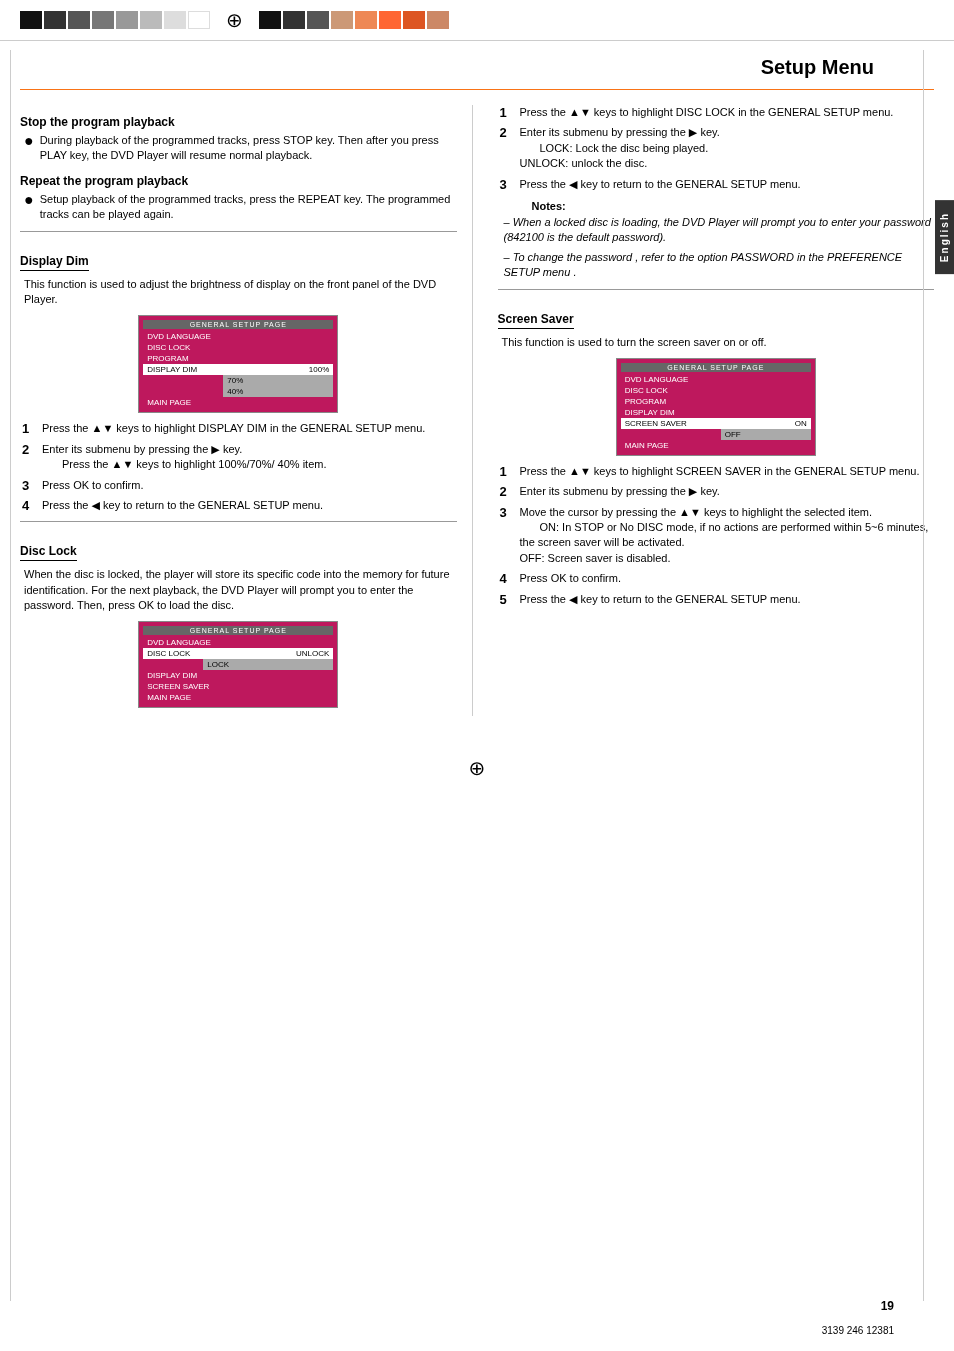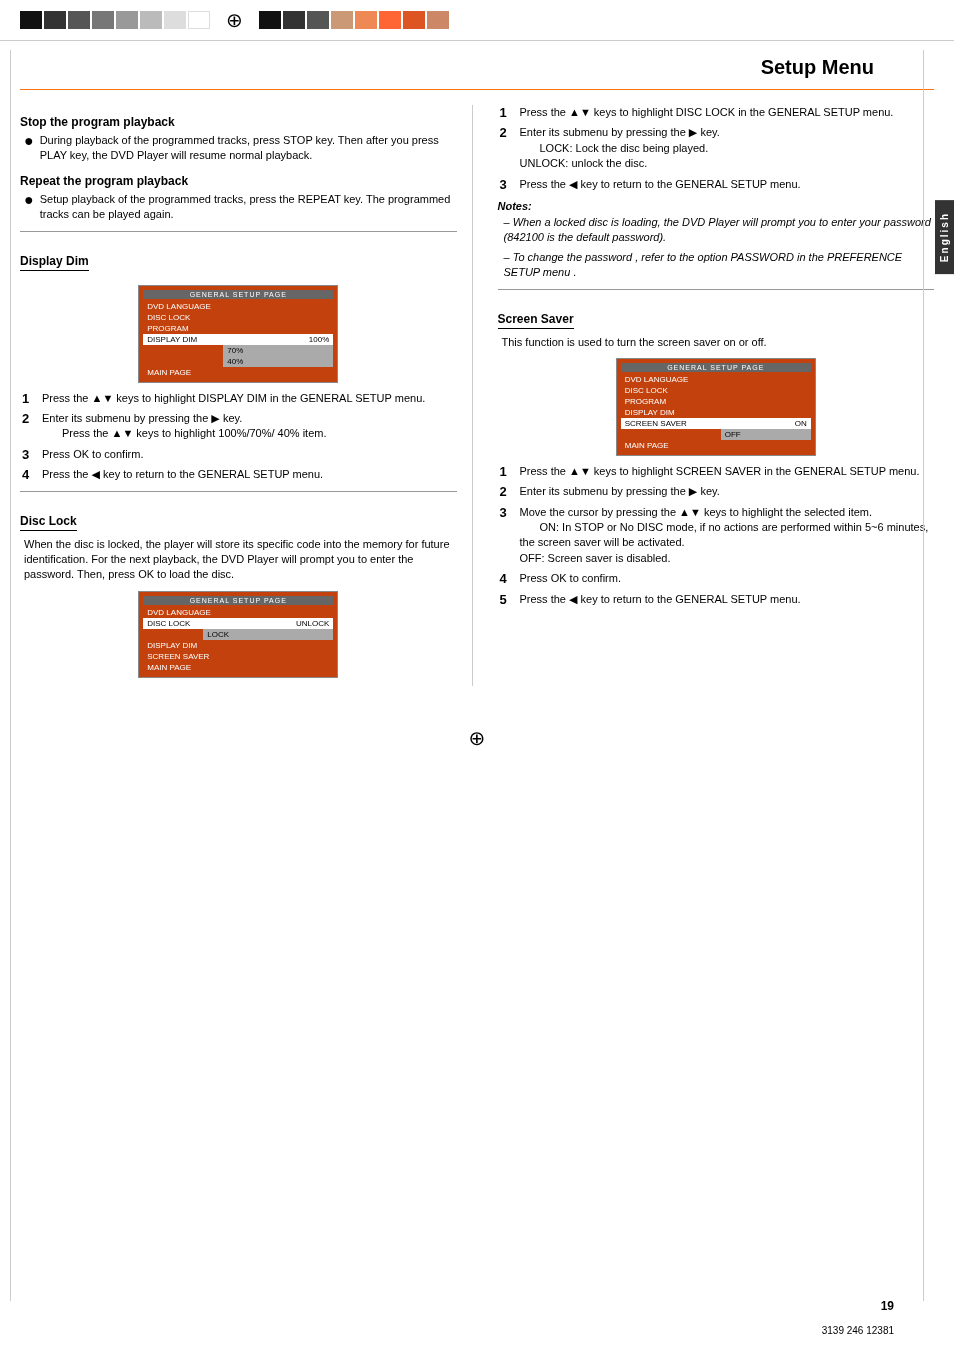--- a/index.html
+++ b/index.html
@@ -129,21 +129,21 @@
     .num-text {
       font-size: 11px;
       line-height: 1.4;
     }
     .indented {
       margin-left: 20px;
     }
 
     
     .menu-screenshot {
-      background: #c2410c;
+      background: #be185d;
       border: 1px solid #888;
       padding: 4px;
       margin: 8px auto;
       width: 200px;
       font-size: 8px;
       color: #fff;
     }
     .menu-screenshot .menu-title {
       text-align: center;
       background: #666;
@@ -166,23 +166,23 @@
       background: #aaa;
       color: #000;
     }
 
     
     .notes-section {
       margin: 8px 0;
       font-size: 11px;
     }
     .notes-label {
-      font-style: italic;
       font-weight: bold;
       margin-bottom: 3px;
+      margin-left: 34px;
     }
     .note-item {
       font-style: italic;
       line-height: 1.4;
       margin-bottom: 4px;
       margin-left: 6px;
     }
 
     
     .page-footer {
@@ -285,20 +285,21 @@
       <div class="bullet-point">
         <span class="bullet-dot">●</span>
         <span class="bullet-text">Setup playback of the programmed tracks, press the REPEAT key. The programmed tracks can be played again.</span>
       </div>
     </div>
 
     <hr class="divider-line">
 
     <div>
       <div class="section-heading-underline">Display Dim</div>
+      <div class="body-text">This function is used to adjust the brightness of display on the front panel of the DVD Player.</div>
 
       
       <div class="menu-screenshot">
         <div class="menu-title">GENERAL SETUP PAGE</div>
         <div class="menu-row">
             <span>DVD LANGUAGE</span>
           </div>
         <div class="menu-row">
             <span>DISC LOCK</span>
           </div>

